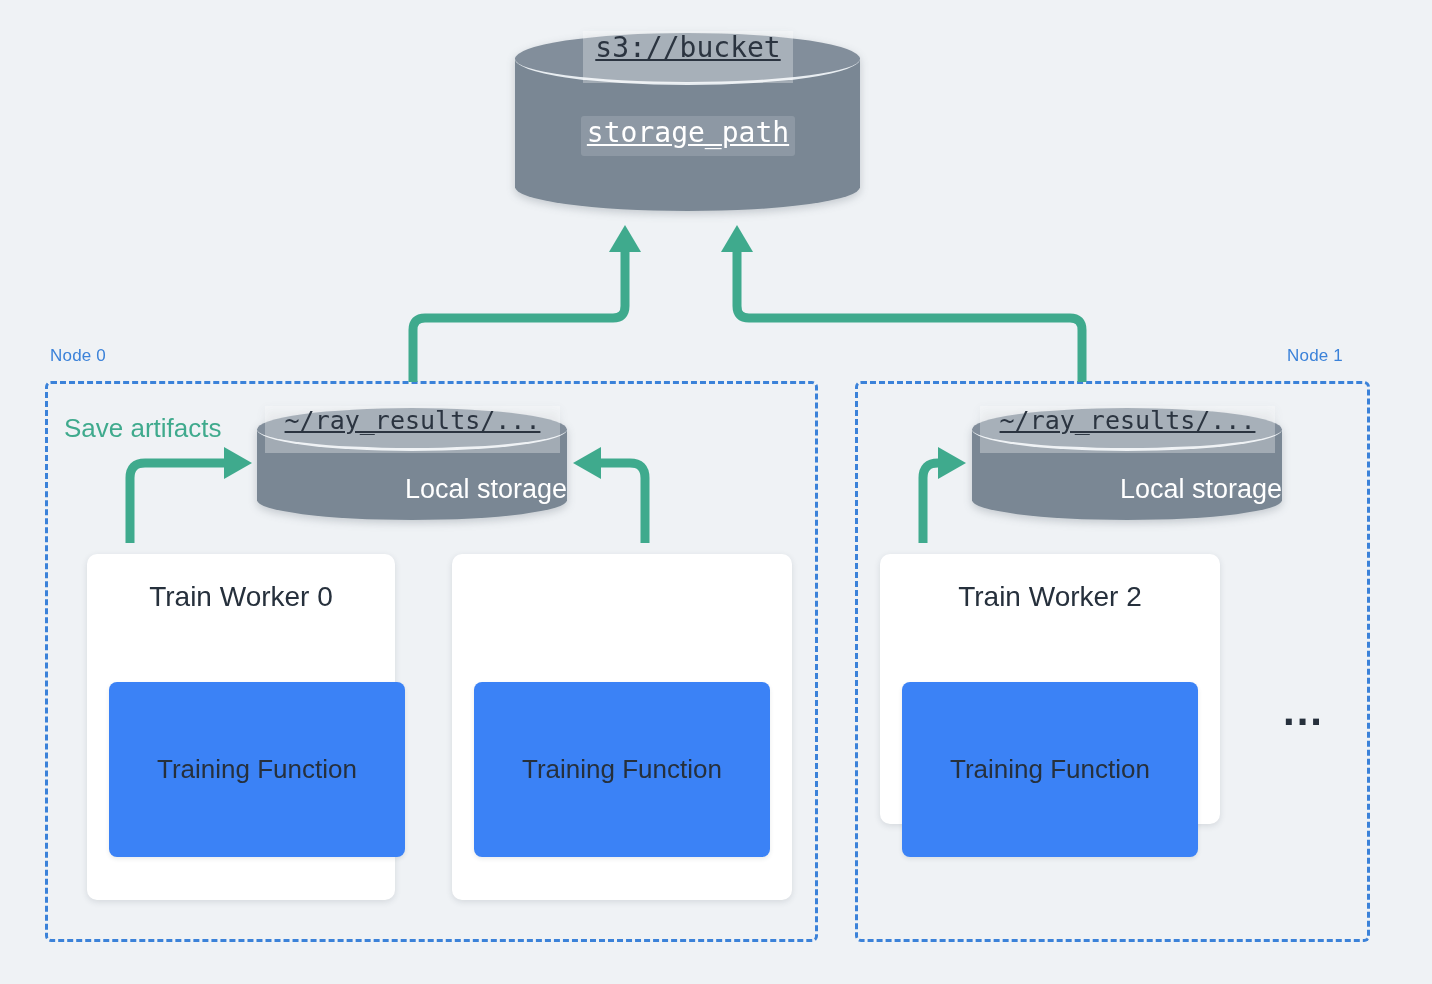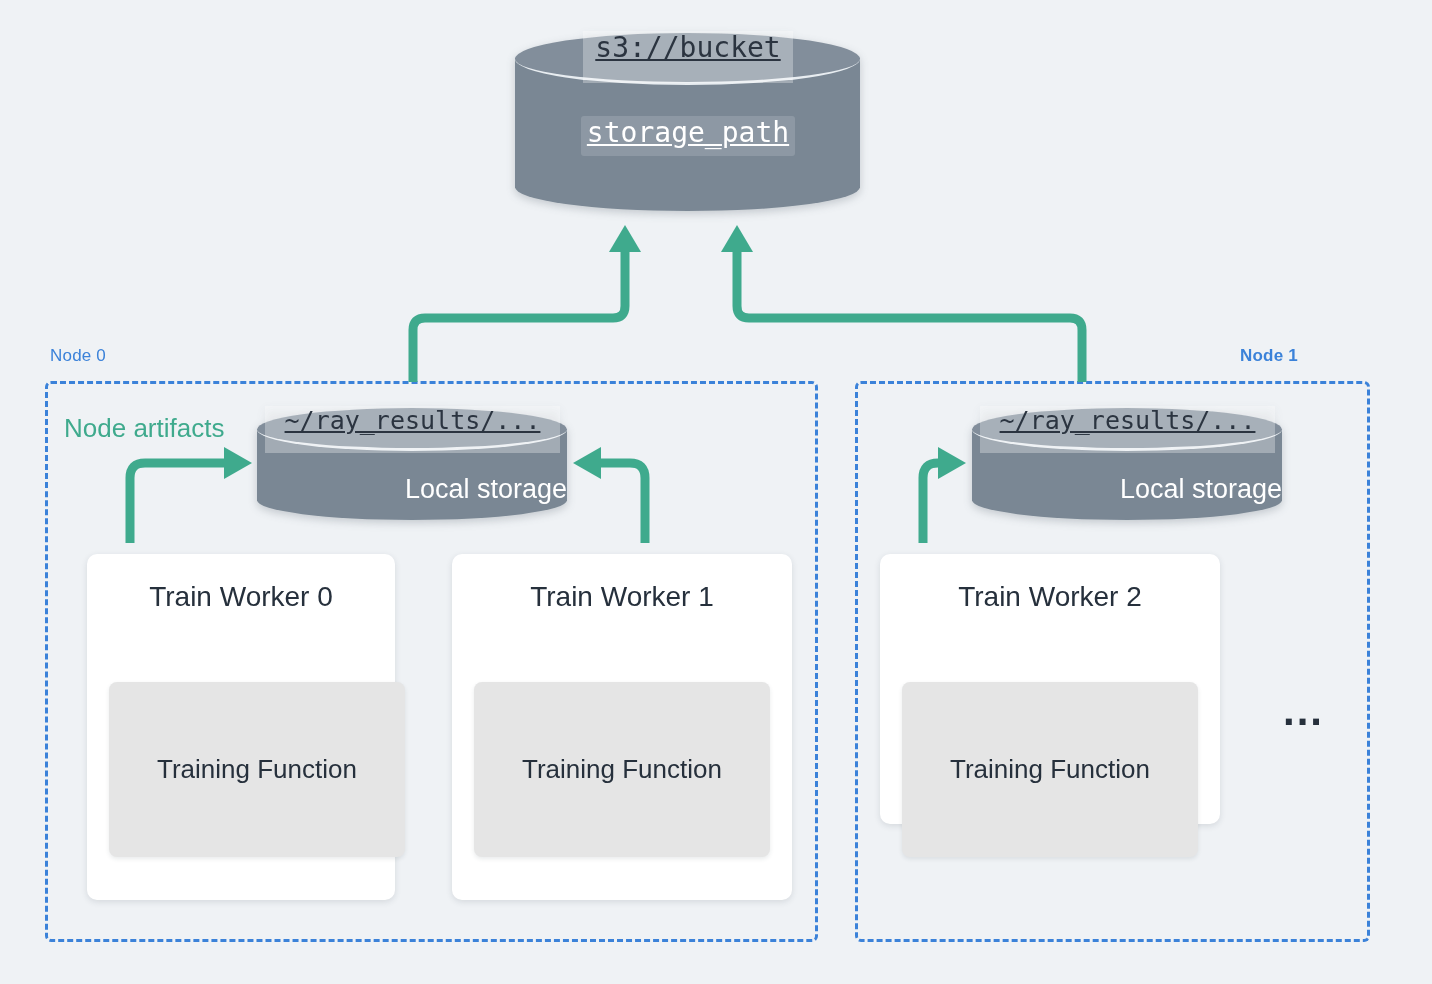--- a/index.html
+++ b/index.html
@@ -96,21 +96,21 @@
     position: absolute;
     left: 0;
     width: 100%;
     text-align: center;
     color: #26303c;
     font-size: 28px;
     white-space: nowrap;
   }
   .func-box {
     position: absolute;
-    background: #e5e5e5;
+    background: #3b82f6;
     border-radius: 8px;
     box-shadow: 0 2px 4px rgba(40,55,70,0.10);
     display: flex;
     align-items: center;
     justify-content: center;
     color: #26303c;
     font-size: 26px;
     box-sizing: border-box;
   }
 
@@ -161,47 +161,46 @@
       <span>s3://bucket</span>
     </div>
     <div class="cyl-chip" style="left:66px; top:83px; width:214px; height:40px; font-size:28px; background:rgba(255,255,255,0.15); border-radius:3px; color:#ffffff;">
       <span>storage_path</span>
     </div>
   </div>
 
   <div class="node-label" style="left:50px; top:346px;">Node 0</div>
   <div class="node-box" style="left:45px; top:381px; width:773px; height:561px;"></div>
 
-  <div class="save-label" style="left:64px; top:413px;">Node artifacts</div>
+  <div class="save-label" style="left:64px; top:413px;">Save artifacts</div>
 
   <div class="cylinder" style="left:257px; top:408px; width:310px; height:112px;">
     <div class="cyl-bottom" style="top:72px; width:310px; height:40px;"></div>
     <div class="cyl-body" style="top:21px; width:310px; height:72px;"></div>
     <div class="cyl-top" style="top:0px; width:310px; height:43px;"></div>
     <div class="cyl-chip" style="left:8px; top:-2px; width:295px; height:47px; font-size:25px;">
       <span>~/ray_results/...</span>
     </div>
     <div class="cyl-caption" style="top:66px;">Local storage</div>
   </div>
 
   <div class="worker-card" style="left:87px; top:554px; width:308px; height:346px;">
     <div class="worker-title" style="top:27px;">Train Worker 0</div>
     <div class="func-box" style="left:22px; top:128px; width:296px; height:175px;">
       <span>Training Function</span>
     </div>
   </div>
 
   <div class="worker-card" style="left:452px; top:554px; width:340px; height:346px;">
-    <div class="worker-title" style="top:27px;">Train Worker 1</div>
     <div class="func-box" style="left:22px; top:128px; width:296px; height:175px;">
       <span>Training Function</span>
     </div>
   </div>
 
-  <div class="node-label" style="left:1240px; top:346px;font-weight:bold;">Node 1</div>
+  <div class="node-label" style="left:1287px; top:346px;">Node 1</div>
   <div class="node-box" style="left:855px; top:381px; width:515px; height:561px;"></div>
 
   <div class="cylinder" style="left:972px; top:408px; width:310px; height:112px;">
     <div class="cyl-bottom" style="top:72px; width:310px; height:40px;"></div>
     <div class="cyl-body" style="top:21px; width:310px; height:72px;"></div>
     <div class="cyl-top" style="top:0px; width:310px; height:43px;"></div>
     <div class="cyl-chip" style="left:8px; top:-2px; width:295px; height:47px; font-size:25px;">
       <span>~/ray_results/...</span>
     </div>
     <div class="cyl-caption" style="top:66px;">Local storage</div>

